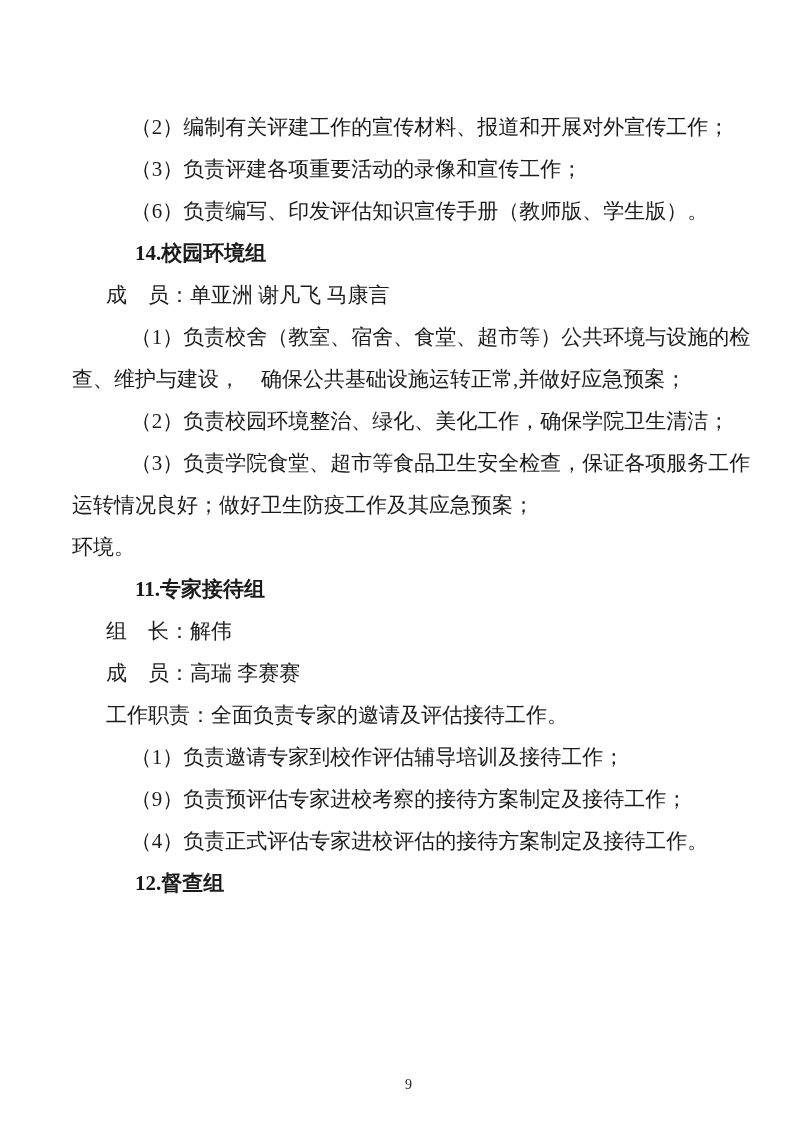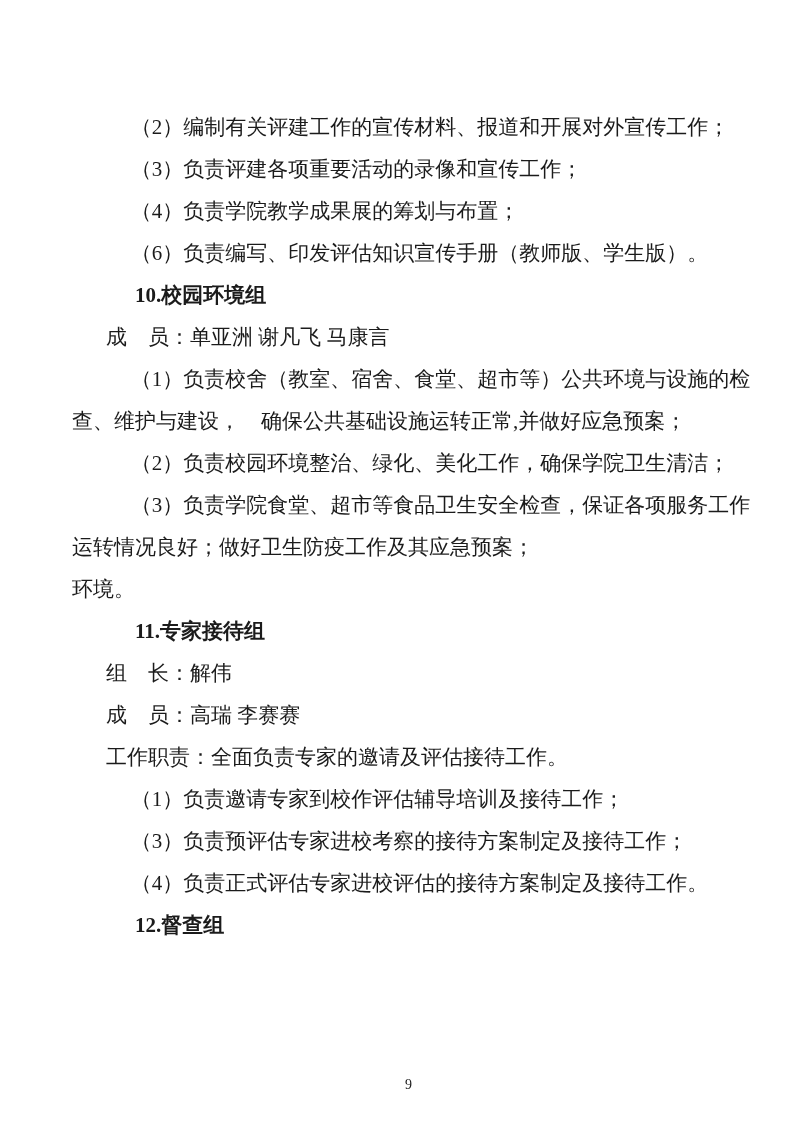--- a/index.html
+++ b/index.html
@@ -45,36 +45,35 @@
     font-family: "Liberation Serif", "DejaVu Serif", serif;
   }
 </style>
 </head>
 <body>
 
 <div class="page">
 
   <p class="line ind">（2）编制有关评建工作的宣传材料、报道和开展对外宣传工作；</p>
   <p class="line ind">（3）负责评建各项重要活动的录像和宣传工作；</p>
-  <p class="line ind">（4）负责学院教学成果展的筹划与布置；</p>
   <p class="line ind">（6）负责编写、印发评估知识宣传手册（教师版、学生版）。</p>
 
-  <p class="line heading">10.校园环境组</p>
+  <p class="line heading">14.校园环境组</p>
   <p class="line role">成　员：单亚洲 谢凡飞 马康言</p>
   <p class="line ind full">（1）负责校舍（教室、宿舍、食堂、超市等）公共环境与设施的检</p>
   <p class="line cont">查、维护与建设，　确保公共基础设施运转正常,并做好应急预案；</p>
   <p class="line ind">（2）负责校园环境整治、绿化、美化工作，确保学院卫生清洁；</p>
   <p class="line ind full">（3）负责学院食堂、超市等食品卫生安全检查，保证各项服务工作</p>
   <p class="line cont">运转情况良好；做好卫生防疫工作及其应急预案；</p>
   <p class="line cont">环境。</p>
 
   <p class="line heading">11.专家接待组</p>
   <p class="line role">组　长：解伟</p>
   <p class="line role">成　员：高瑞 李赛赛</p>
   <p class="line role">工作职责：全面负责专家的邀请及评估接待工作。</p>
   <p class="line ind">（1）负责邀请专家到校作评估辅导培训及接待工作；</p>
-  <p class="line ind">（3）负责预评估专家进校考察的接待方案制定及接待工作；</p>
+  <p class="line ind">（9）负责预评估专家进校考察的接待方案制定及接待工作；</p>
   <p class="line ind">（4）负责正式评估专家进校评估的接待方案制定及接待工作。</p>
 
   <p class="line heading">12.督查组</p>
 
   <div class="footer">9</div>
 </div>
 
 </body></html>

